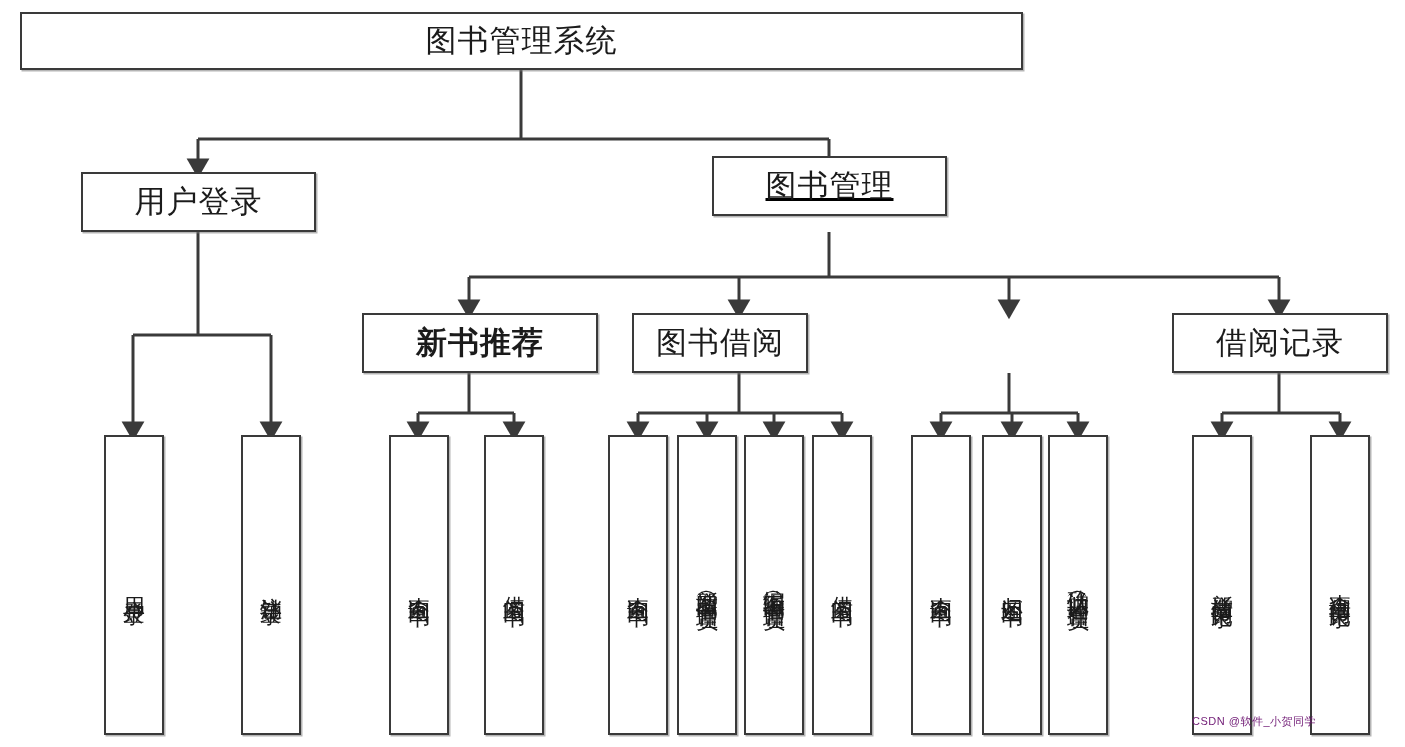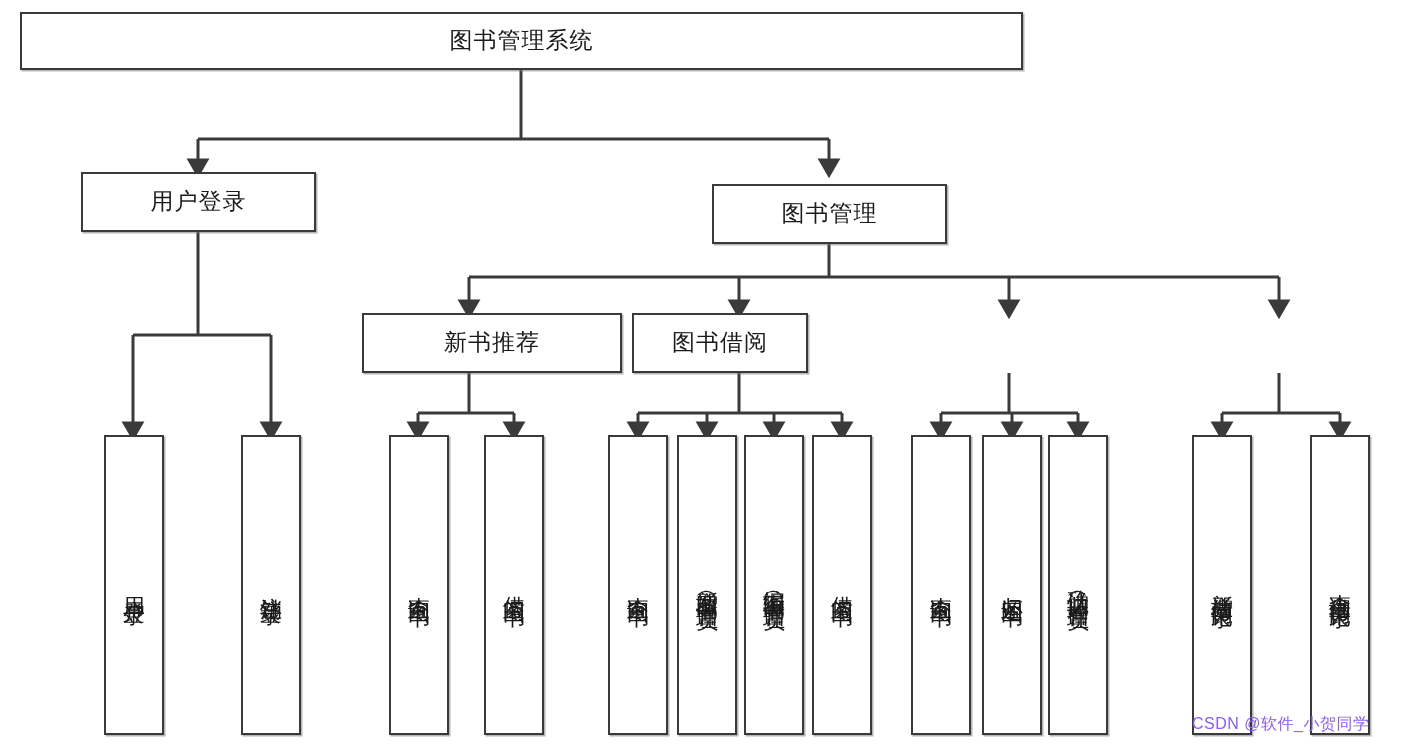--- a/index.html
+++ b/index.html
@@ -14,40 +14,40 @@
     box-sizing:border-box;
     background:#ffffff;
     border:2px solid #3a3a3a;
     box-shadow:1.5px 1.5px 0 rgba(120,120,120,.55);
     display:flex;
     align-items:center;
     justify-content:center;
   }
   .node .lbl{
     color:#1b1b1b;
-    font-size:23px;
+    font-size:31px;
     letter-spacing:1px;
     line-height:1.1;
     white-space:nowrap;
   }
   
   .leaf{align-items:center;justify-content:center;}
   .leaf .lbl{
     writing-mode:vertical-rl;
     text-orientation:upright;
     white-space:nowrap;
     font-size:22px;
     letter-spacing:3px;
     line-height:1;
   }
 
   .watermark{
     position:absolute;
-    color:#8b5cf6;
-    font-size:16px;
+    color:#701a75;
+    font-size:11px;
     letter-spacing:.5px;
     white-space:nowrap;
     user-select:none;
     text-align:center;
   }
 </style>
 </head>
 <body>
 
 <div id="canvas">
@@ -105,29 +105,32 @@
     </g>
   </svg>
 
   <div class="node" id="node-root" style="left: 20px; top: 12px; width: 1003px; height: 58px;">
     <span class="lbl">图书管理系统</span>
   </div>
 
   <div class="node" id="l2-0" style="left: 81px; top: 172px; width: 235px; height: 60px;">
     <span class="lbl">用户登录</span>
   </div>
-  <div class="node" id="l2-1" style="left: 712px; top: 184px; width: 235px; height: 60px;">
+  <div class="node" id="l2-1" style="left: 712px; top: 156px; width: 235px; height: 60px; text-decoration: underline;">
     <span class="lbl">图书管理</span>
   </div>
 
-  <div class="node" id="l3-0" style="left: 362px; top: 313px; width: 260px; height: 60px;">
+  <div class="node" id="l3-0" style="left: 362px; top: 313px; width: 236px; height: 60px; font-weight: bold;">
     <span class="lbl">新书推荐</span>
   </div>
   <div class="node" id="l3-1" style="left: 632px; top: 313px; width: 176px; height: 60px;">
     <span class="lbl">图书借阅</span>
+  </div>
+  <div class="node" id="l3-3" style="left: 1172px; top: 313px; width: 216px; height: 60px;">
+    <span class="lbl">借阅记录</span>
   </div>
 
   <div class="node leaf" id="lf-0" style="left: 104px; top: 435px; width: 60px; height: 300px;">
     <span class="lbl">用户登录</span>
   </div>
   <div class="node leaf" id="lf-1" style="left: 241px; top: 435px; width: 60px; height: 300px;">
     <span class="lbl">注销登录</span>
   </div>
   <div class="node leaf" id="lf-2" style="left: 389px; top: 435px; width: 60px; height: 300px;">
     <span class="lbl">查询图书</span>

